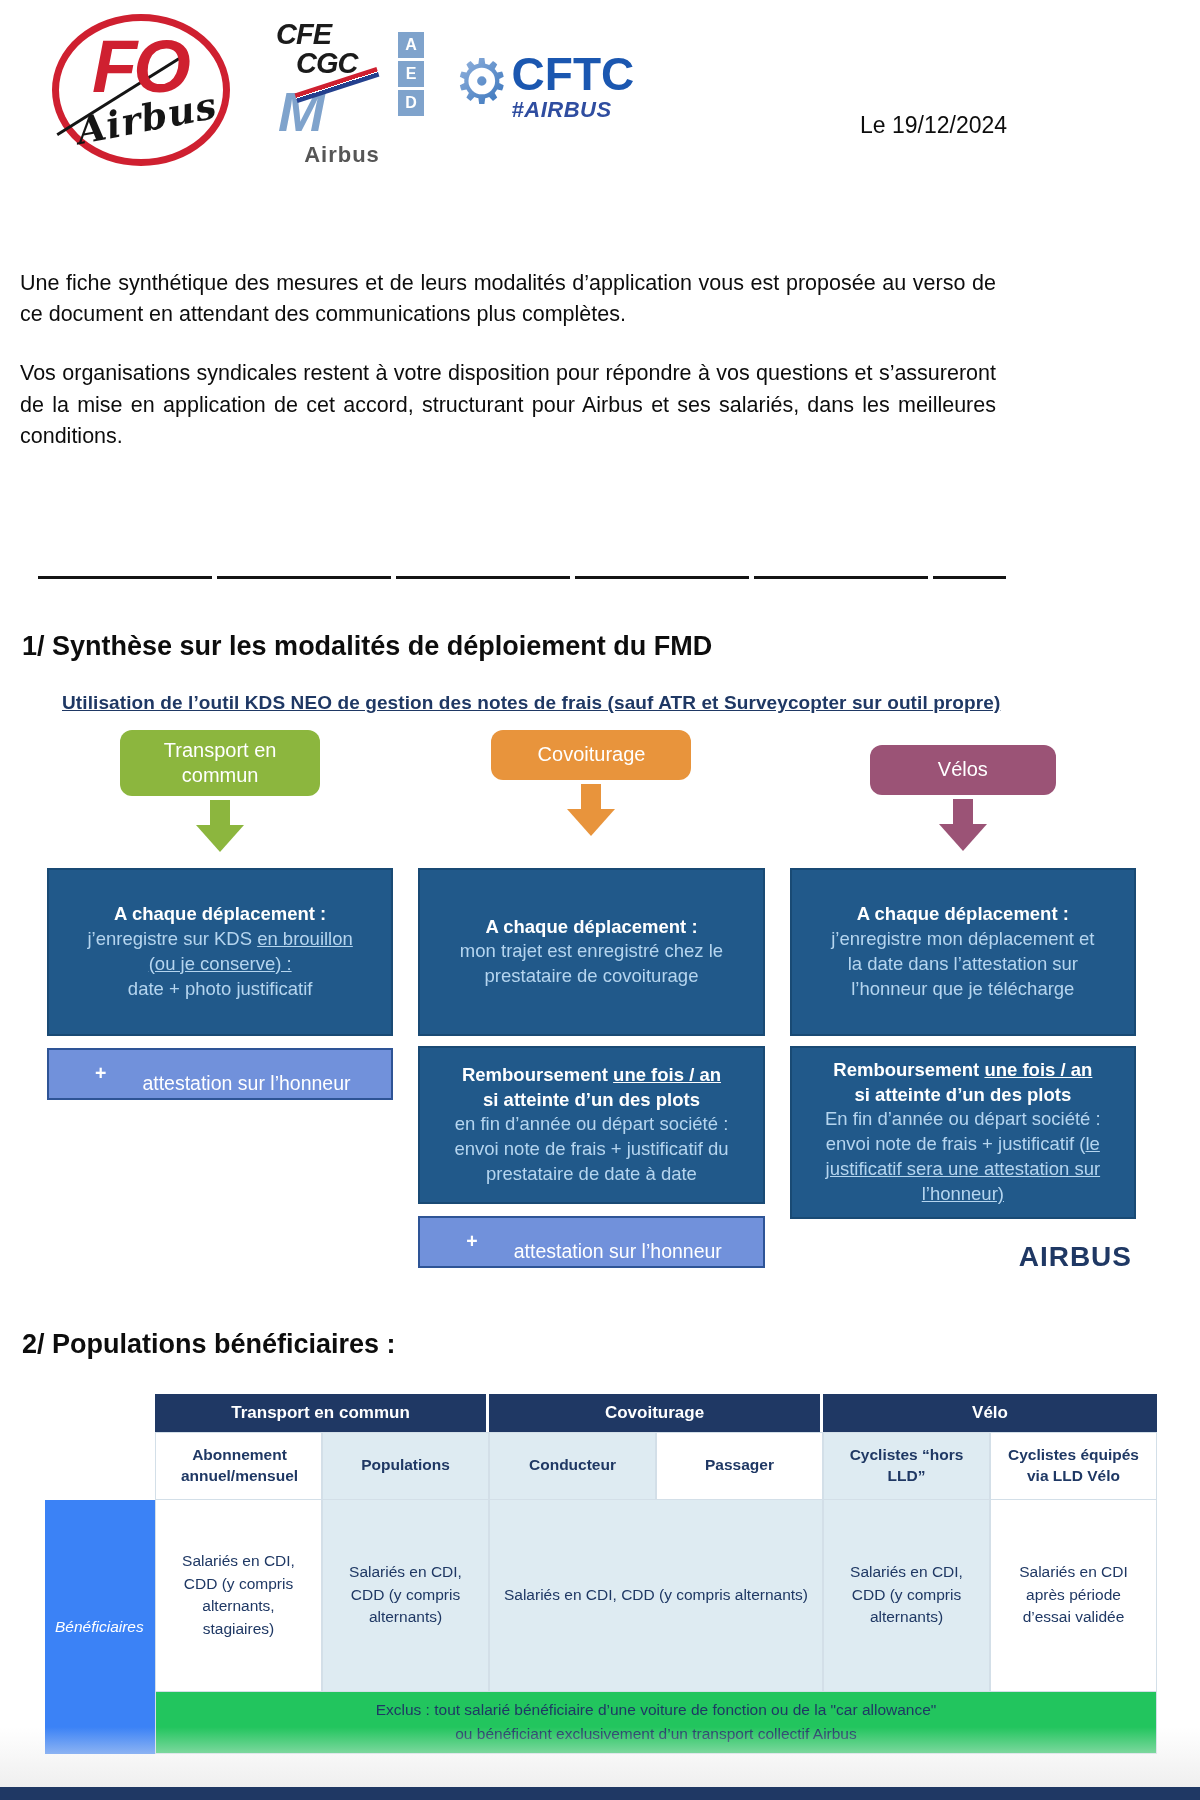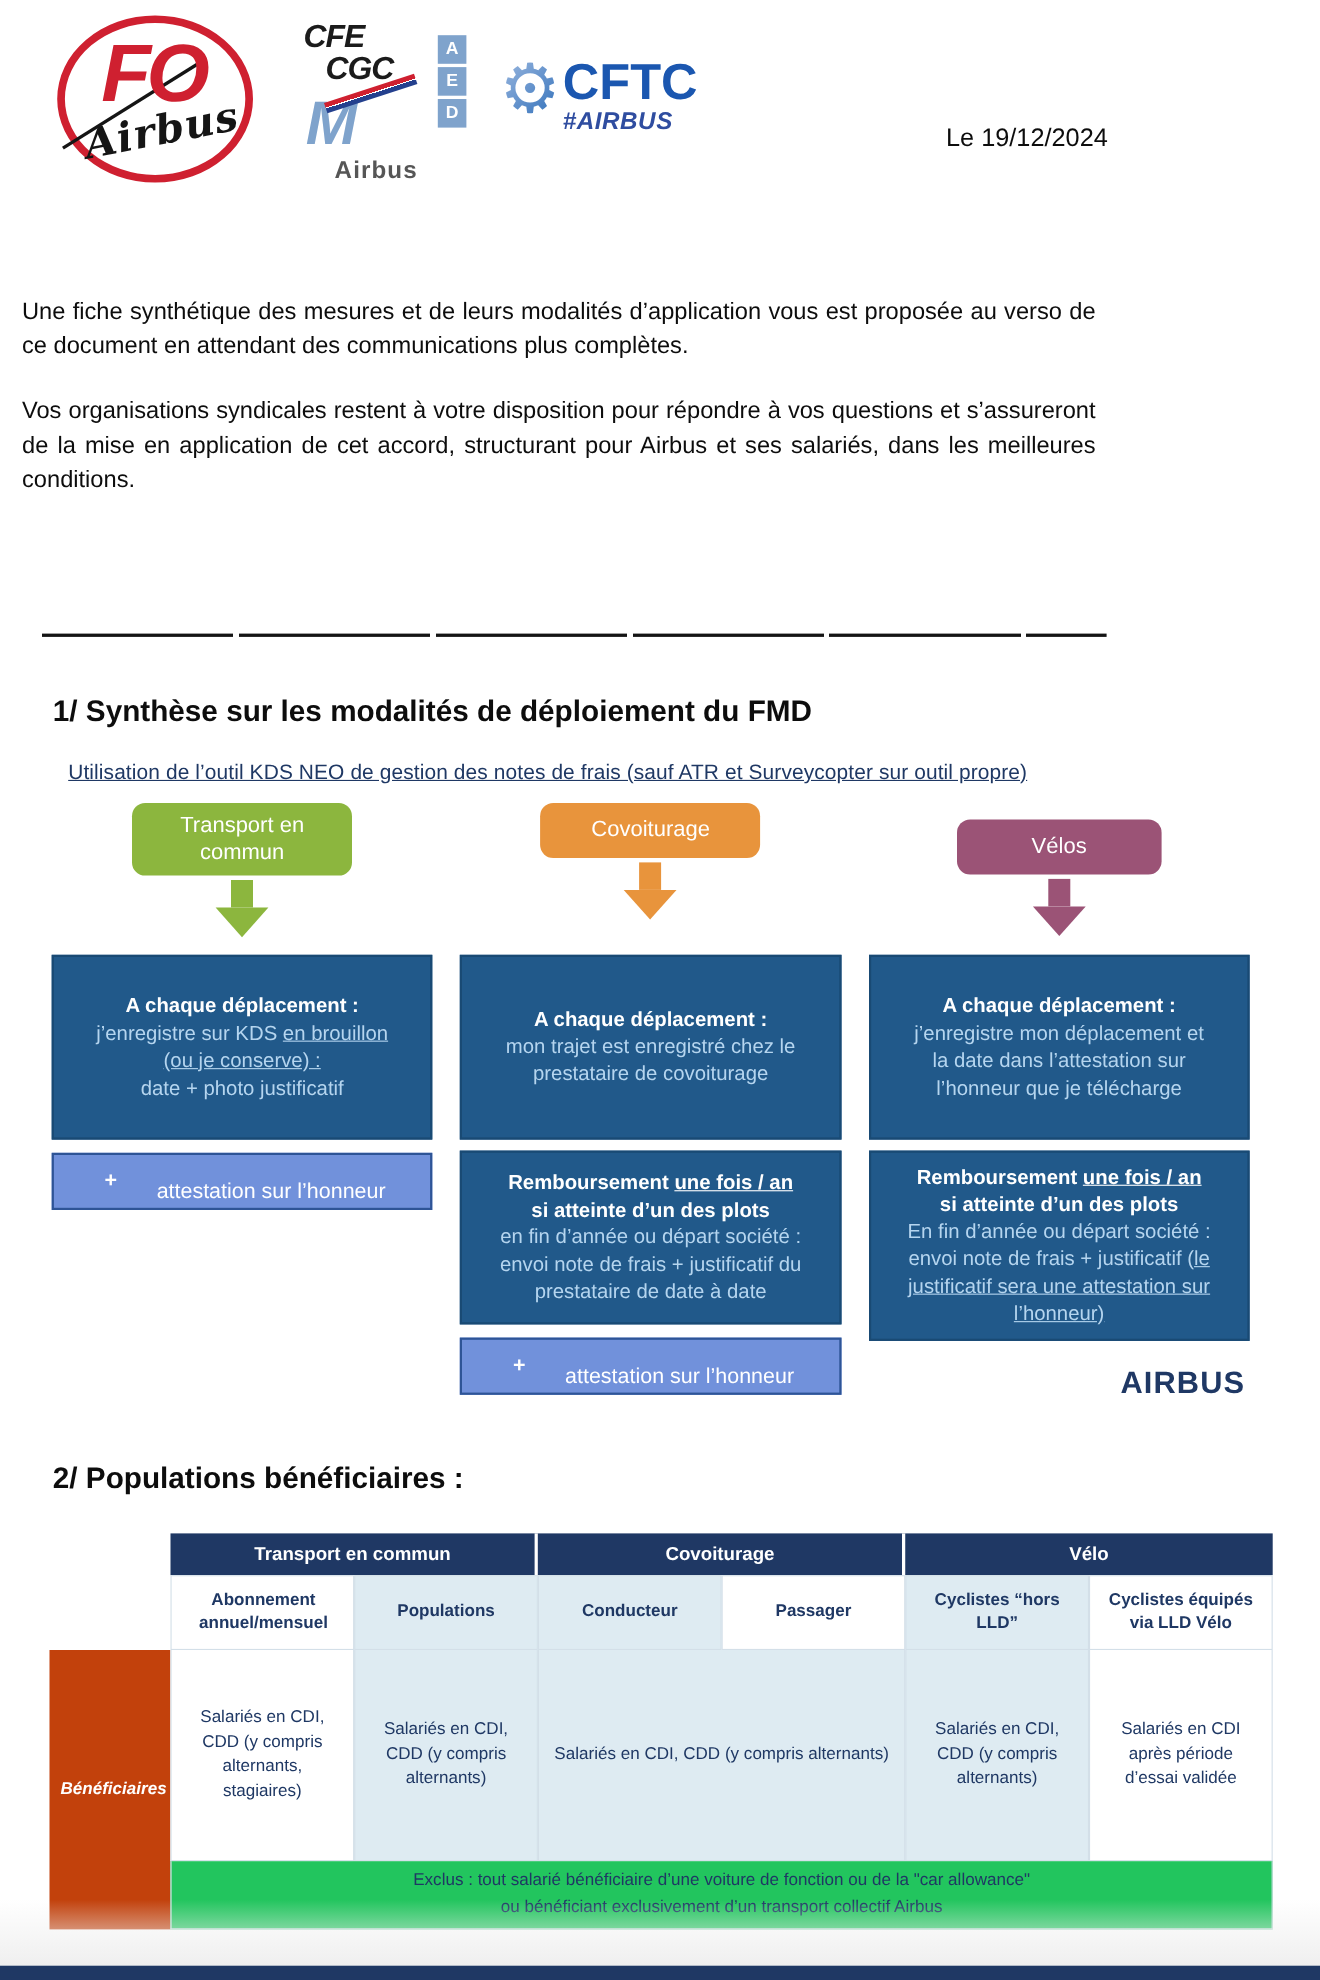--- a/index.html
+++ b/index.html
@@ -36,23 +36,23 @@
   .doc-date{position:absolute; top:112px; left:860px; font-size:23px; color:#0d0d0d;}
 
   
   .doc{padding-top:268px;}
   .para{margin:0 0 0 20px; width:976px; font-size:21.5px; line-height:1.45; text-align:justify; color:#0d0d0d;}
   .para + .para{margin-top:28px;}
 
   .divider{margin:124px 0 0 38px; width:968px; height:3px;
     background:repeating-linear-gradient(90deg,#141414 0 174px, rgba(0,0,0,0) 174px 179px);}
 
-  .h-sec{margin:52px 0 0 48px; font-size:27px; font-weight:bold; color:#0d0d0d;}
-
-  .fmd-title{margin:30px 0 0 62px; font-size:19px; font-weight:normal; color:#1f3864; text-decoration:underline; letter-spacing:.1px;}
+  .h-sec{margin:52px 0 0 22px; font-size:27px; font-weight:bold; color:#0d0d0d;}
+
+  .fmd-title{margin:30px 0 0 62px; font-size:19px; font-weight:bold; color:#1f3864; text-decoration:underline; letter-spacing:.1px;}
 
   
   .fmd-grid{margin:16px 64px 0 47px; display:grid; grid-template-columns:repeat(3,1fr); column-gap:25px;}
   .fmd-col{display:flex; flex-direction:column; align-items:center;}
   .fmd-top{height:138px; display:flex; flex-direction:column; align-items:center;}
   .mode-box{min-height:50px; display:flex; align-items:center; justify-content:center; text-align:center;
     color:#ffffff; font-size:20px; line-height:1.25; border-radius:12px; padding:8px 18px; box-sizing:border-box;}
   .mode-green{background:#8cb63e; width:200px;}
   .mode-orange{background:#e8943c; width:200px;}
   .mode-purple{background:#9b5376; width:186px;margin-top:15px;}
@@ -83,21 +83,21 @@
     grid-template-columns:110px repeat(6,1fr); grid-template-rows:38px 68px 192px 62px;
     font-size:15.5px; color:#1f3864;}
   .tcell{box-sizing:border-box; display:flex; align-items:center; justify-content:center; text-align:center; padding:4px 10px;}
   .tgroup{background:#1f3864; color:#ffffff; font-weight:bold; font-size:17px; border-right:3px solid #ffffff; grid-row:1;}
   .tg1{grid-column:2/4;} .tg2{grid-column:4/6;} .tg3{grid-column:6/8; border-right:none;}
   .th{grid-row:2; font-weight:bold; line-height:1.3; border:1px solid #d3dfe8;}
   .tb{grid-row:3; line-height:1.45; border:1px solid #d3dfe8; border-top:none;}
   .c-white{background:#ffffff;} .c-light{background:#deebf2;}
   .th1{grid-column:2;padding-left:12px;} .th2{grid-column:3;} .th3{grid-column:4;} .th4{grid-column:5;} .th5{grid-column:6;} .th6{grid-column:7;}
   .tb1{grid-column:2;} .tb2{grid-column:3;} .tbm{grid-column:4/6;} .tb5{grid-column:6;} .tb6{grid-column:7;}
-  .tlabel{grid-row:3/5; grid-column:1; background:#c2410c; color:#ffffff; font-weight:bold; font-style:italic;
+  .tlabel{grid-row:3/5; grid-column:1; background:#3b82f6; color:#ffffff; font-weight:normal; font-style:italic;
     display:flex; align-items:center; padding-left:10px; box-sizing:border-box;}
   .texcl{grid-row:4; grid-column:2/8; background:#22c55e; border:1px solid #d3dfe8; border-top:none;
     display:flex; flex-direction:column; align-items:center; justify-content:center; line-height:1.55;}
 
   
   .foot-shade{position:absolute; left:0; bottom:13px; width:100%; height:60px;
     background:linear-gradient(180deg, rgba(240,240,240,0) 0%, #efefef 100%);}
   .bottom-bar{position:absolute; left:0; bottom:0; width:100%; height:13px; background:#1f3864;}
 </style>
 </head>

